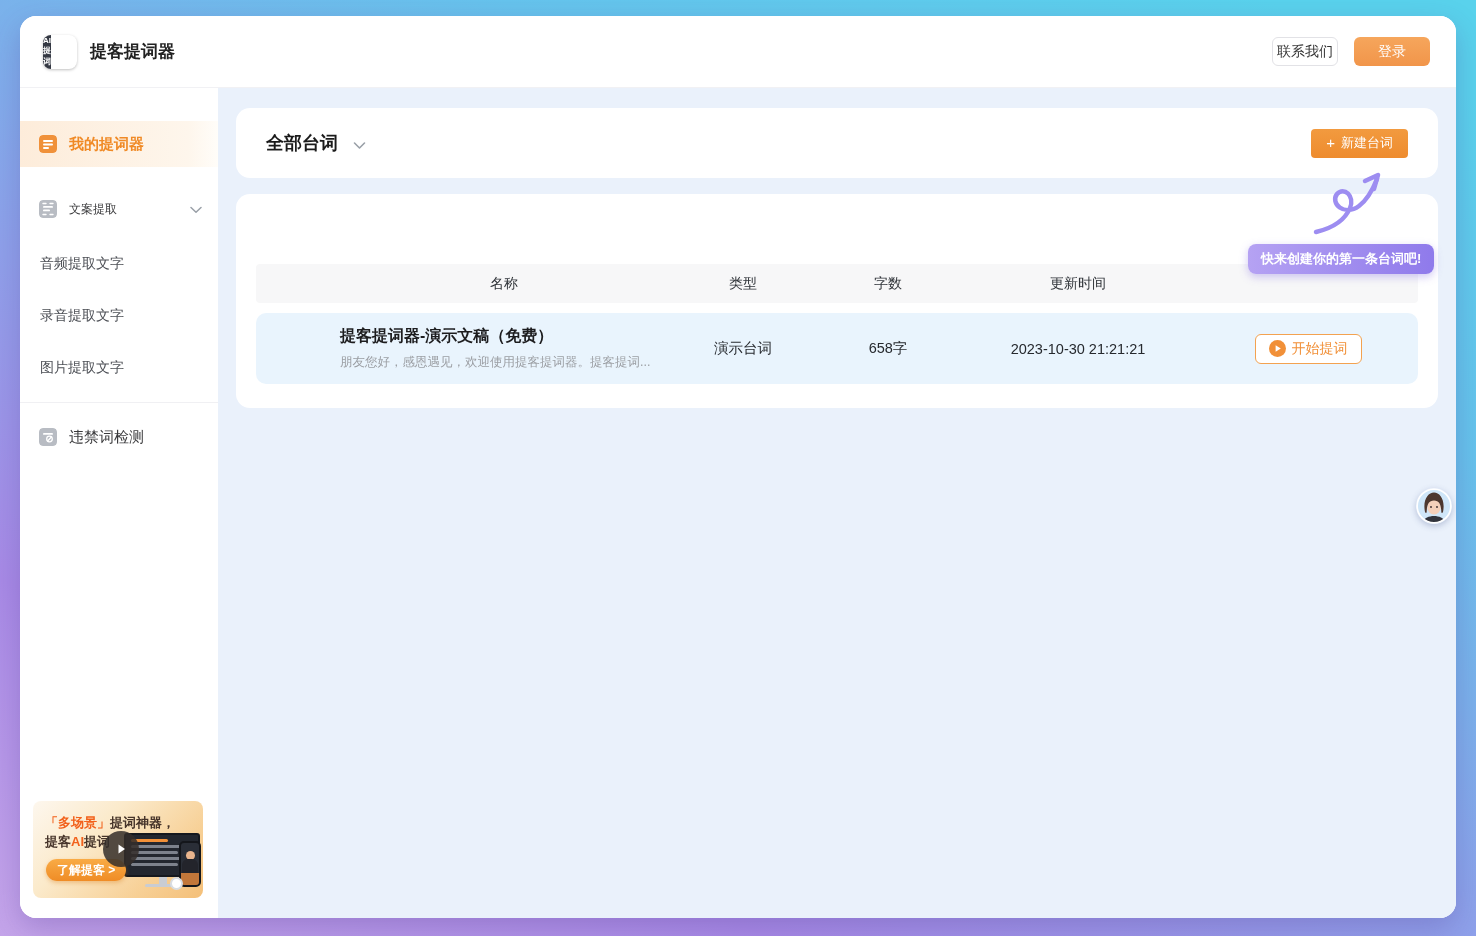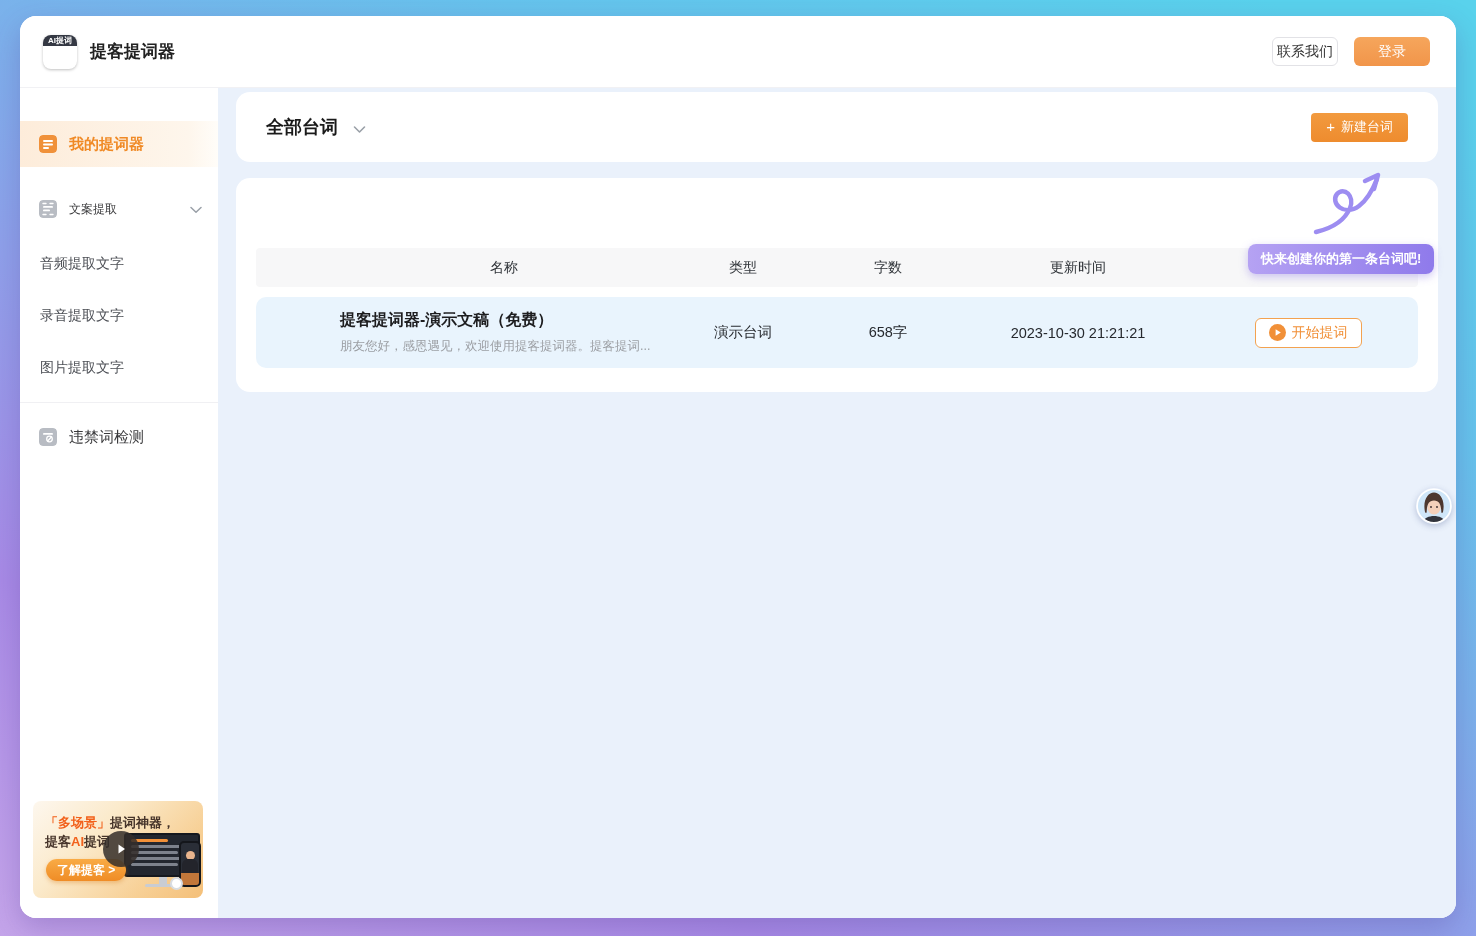--- a/index.html
+++ b/index.html
@@ -9,21 +9,21 @@
     background:linear-gradient(205deg,#59d2ec 6%,#66c3ec 28%,#8fa0ea 58%,#a邪 0%,#a88ae6 78%,#c5a5ea 100%);
     background:linear-gradient(205deg,#59d2ec 6%,#66c3ec 28%,#8fa0ea 58%,#a88ae6 78%,#c5a5ea 100%); }
   .window { position:absolute; left:20px; top:16px; width:1436px; height:902px;
     background:#fff; border-radius:16px; overflow:hidden;
     box-shadow:0 10px 28px rgba(84,56,148,.28); }
 
   
   .app-header { height:72px; display:flex; align-items:center; padding:0 26px 0 23px;
     background:#fff; border-bottom:1px solid #f1f1f4; }
   .logo { width:34px; height:34px; border-radius:8px; overflow:hidden; flex:0 0 auto;
-    display:flex; flex-direction:column; box-shadow:0 1px 3px rgba(0,0,0,.25);gap:28px; }
+    display:flex; box-shadow:0 1px 3px rgba(0,0,0,.25);gap:28px; }
   .logo-top { flex:1; background:#343843; color:#fff; font-size:8px; font-weight:bold;
     display:flex; align-items:center; justify-content:center; letter-spacing:0; }
   .logo-bottom { height:11px; background:linear-gradient(#f7ab3e,#ef8a28); color:#53310c;
     font-size:7px; display:flex; align-items:center; justify-content:center; }
   .app-title { font-size:17px; font-weight:700; color:#222; margin-left:13px; }
   .header-right { margin-left:auto; display:flex; align-items:center; gap:16px; }
   .btn-contact { height:29px; padding:0 4px; background:#fff; border:1px solid #e2e2e6;
     border-radius:6px; font-size:14px; color:#333; display:flex; align-items:center; cursor:pointer; }
   .btn-login { height:29px; padding:0 24px; background:linear-gradient(#f6a65c,#f1954a);
     border:none; border-radius:6px; font-size:14px; color:#fff; display:flex; align-items:center; cursor:pointer; }
@@ -71,21 +71,21 @@
   .promo-base { position:absolute; right:22px; top:83px; width:36px; height:3px; border-radius:2px; background:#c9ccd2; z-index:1; }
   .promo-phone { position:absolute; right:2px; top:40px; width:22px; height:46px; z-index:4;
     background:#2a2e37; border-radius:5px; border:2px solid #14161b; overflow:hidden; }
   .promo-phone .p-face { position:absolute; left:5px; top:8px; width:9px; height:9px; border-radius:50%; background:#eab58d; }
   .promo-phone .p-body { position:absolute; left:1px; top:16px; width:16px; height:14px; border-radius:6px 6px 0 0; background:#23242b; }
   .promo-phone .p-deck { position:absolute; left:0; bottom:0; width:100%; height:12px; background:#c2773a; }
   .promo-gadget { position:absolute; right:20px; top:76px; width:13px; height:13px; border-radius:50%;
     background:#fff; border:2px solid #d9dde2; z-index:5; }
 
   
-  .main { flex:1; background:#eaf1fb; padding:4px 18px; position:relative; }
+  .main { flex:1; background:#eaf1fb; padding:20px 18px; position:relative; }
   .panel-top { height:70px; background:#fff; border-radius:14px; display:flex;
     align-items:center; padding:0 30px; position:relative; z-index:2; }
   .filter-label { font-size:18px; font-weight:700; color:#1a1a1a; cursor:pointer; }
   .filter-chevron { margin-left:15px; margin-top:3px; cursor:pointer; }
   .btn-new { margin-left:auto; height:29px; padding:0 15px; border:none; border-radius:4px;
     background:linear-gradient(#f29a3f,#ee8c2e); color:#fff; font-size:13px;
     display:flex; align-items:center; gap:6px; cursor:pointer; }
   .btn-new .plus { font-size:15px; font-weight:400; line-height:1; margin-top:-1px; }
 
   .panel-table { margin-top:16px; height:214px; background:#fff; border-radius:14px;

